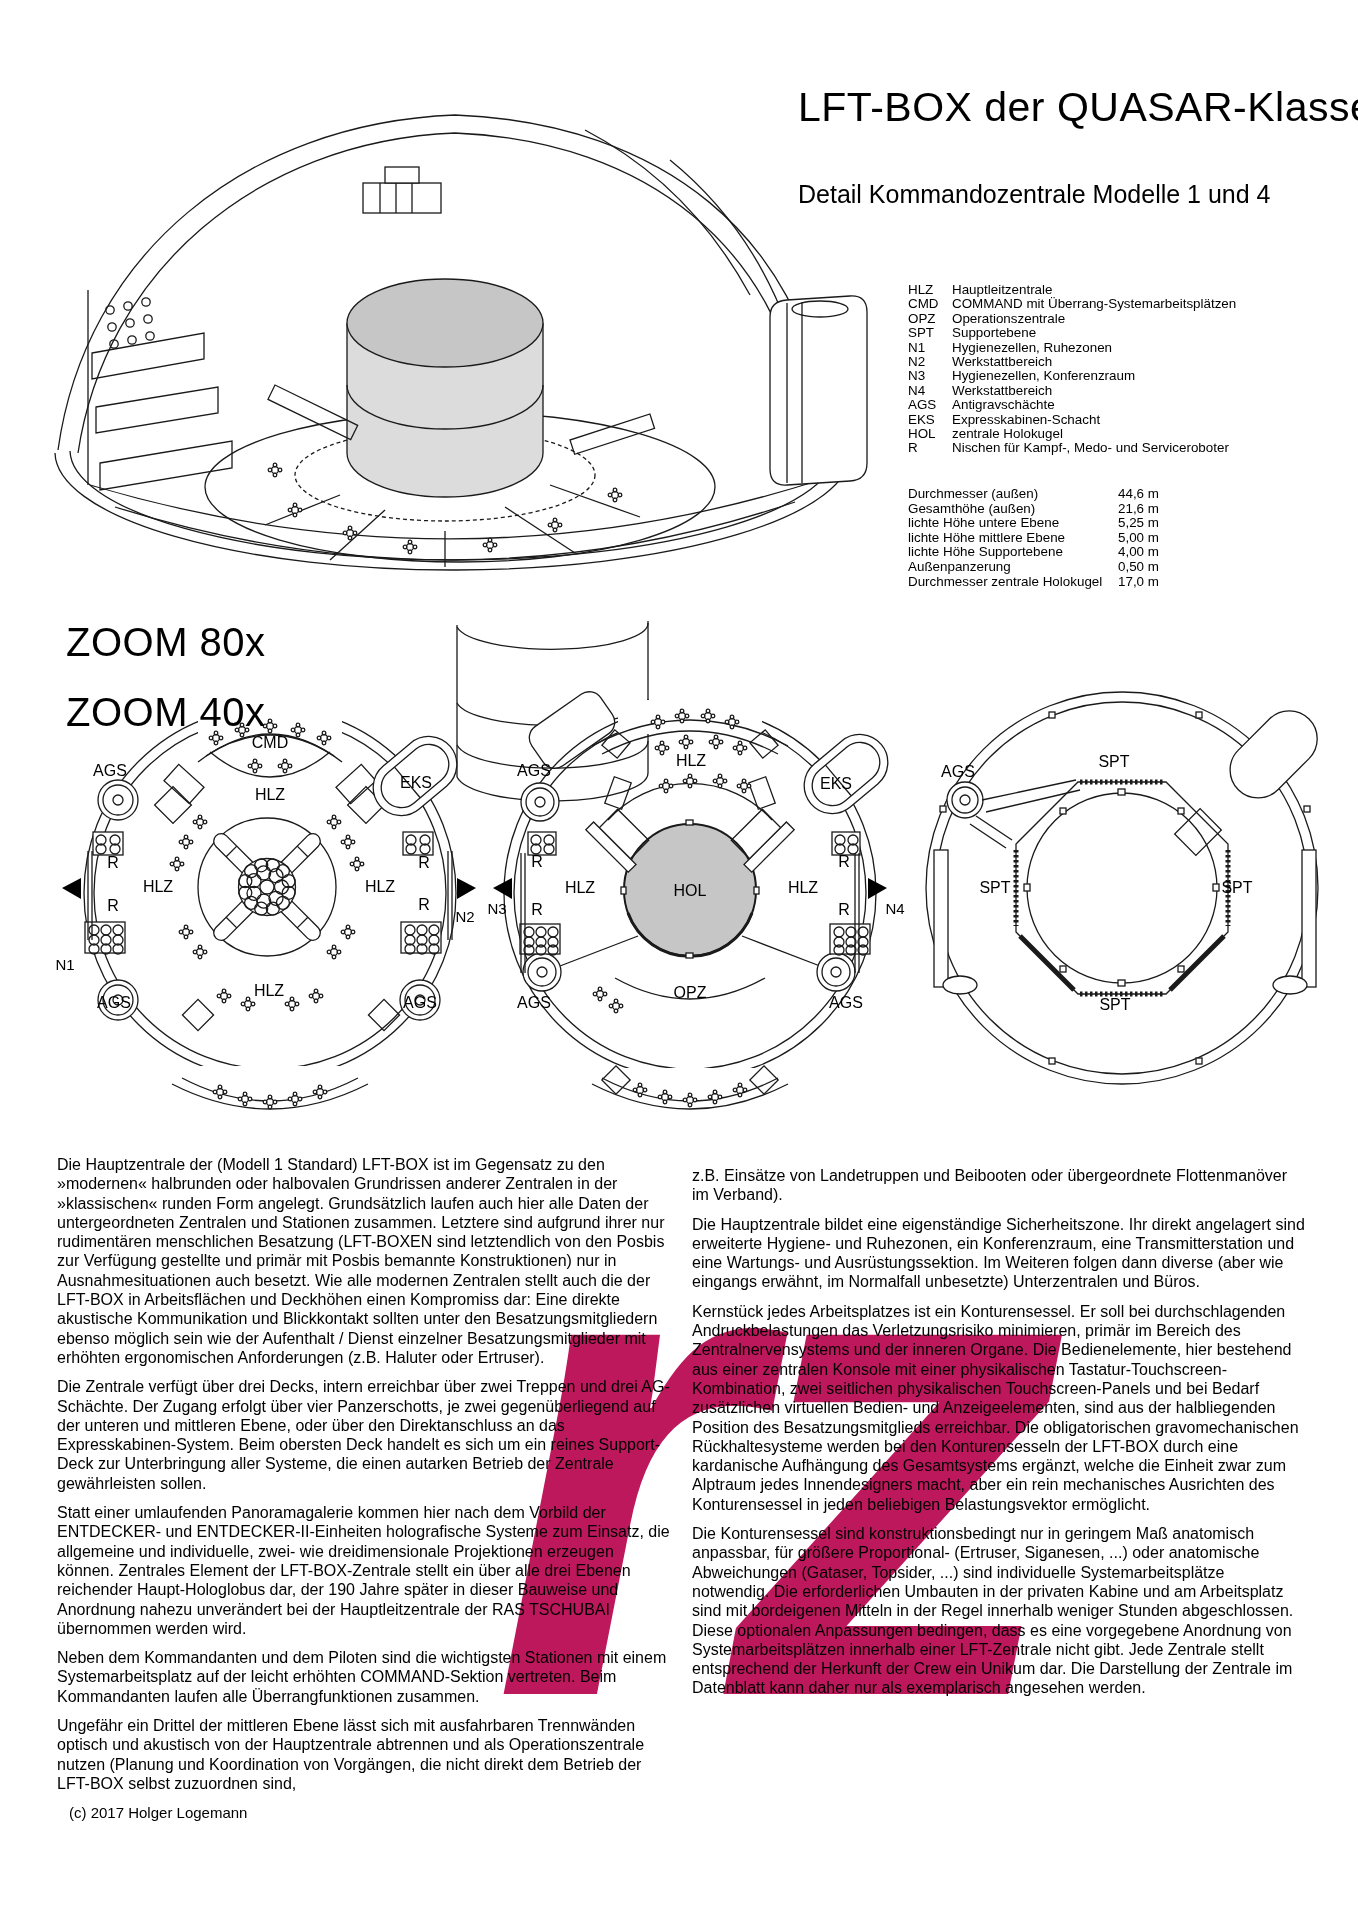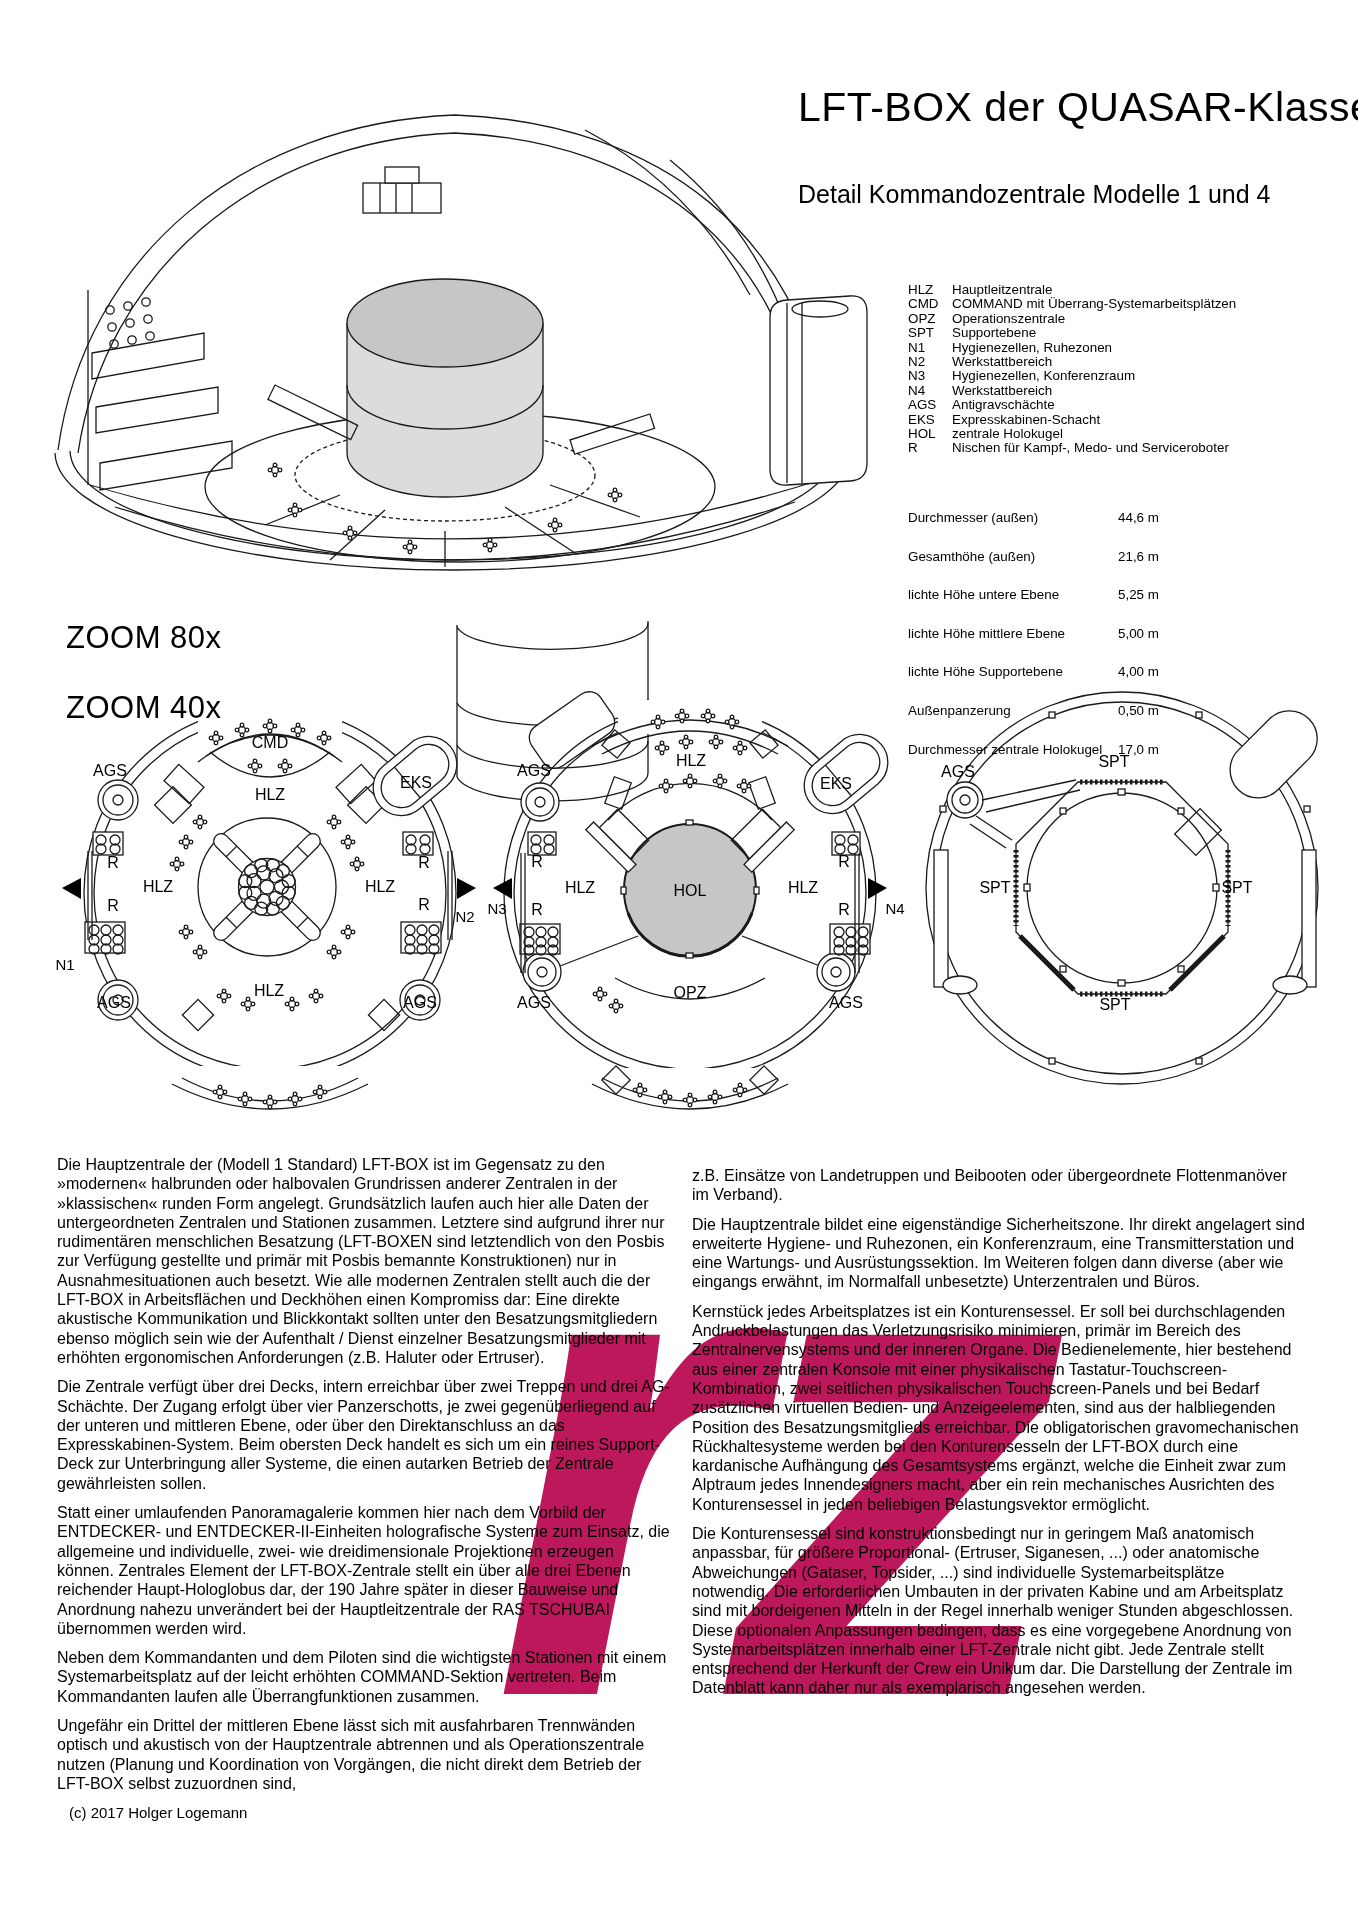--- a/index.html
+++ b/index.html
@@ -5,23 +5,23 @@
   html,body{margin:0;padding:0;background:#888;}
   .page{position:relative;width:1358px;height:1920px;background:#fff;margin:0 auto;
         font-family:"Liberation Sans",sans-serif;color:#000;overflow:hidden;}
   .abs{position:absolute;}
   .page-title{left:798px;top:84px;font-size:41px;letter-spacing:.5px;white-space:nowrap;z-index:3;}
   .page-subtitle{left:798px;top:136px;font-size:25px;white-space:nowrap;z-index:3;margin-top:44px;}
   .legend{left:908px;top:283px;font-size:13.4px;line-height:14.4px;z-index:3;}
   .lrow{display:flex;}
   .lrow .abbr{width:44px;flex:none;}
   .specs{left:908px;top:487px;font-size:13.4px;line-height:14.6px;z-index:3;}
-  .srow{display:flex;margin-top:24px;}
+  .srow{display:flex;}
   .srow .slabel{width:210px;flex:none;}
-  .zoomlbl{font-size:31px;letter-spacing:.5px;z-index:3;}
+  .zoomlbl{font-size:40px;letter-spacing:.5px;z-index:3;}
   .zoom80{left:66px;top:620px;}
   .zoom40{left:66px;top:690px;}
   .col{width:613px;font-size:16px;line-height:19.3px;z-index:2;text-align:left;}
   .col p{margin:0 0 10px 0;}
   .col1{left:57px;top:1155px;}
   .col2{left:692px;top:1166px;}
   .copyright{left:42px;top:1804px;font-size:15px;z-index:3;margin-left:27px;}
   .wm-glyph{left:492px;top:1118px;font-size:680px;line-height:1;font-weight:bold;font-style:italic;
             color:#be185d;z-index:1;letter-spacing:-30px;}
   .wm-text{right:32px;top:1828px;font-size:63px;font-weight:bold;letter-spacing:3px;

